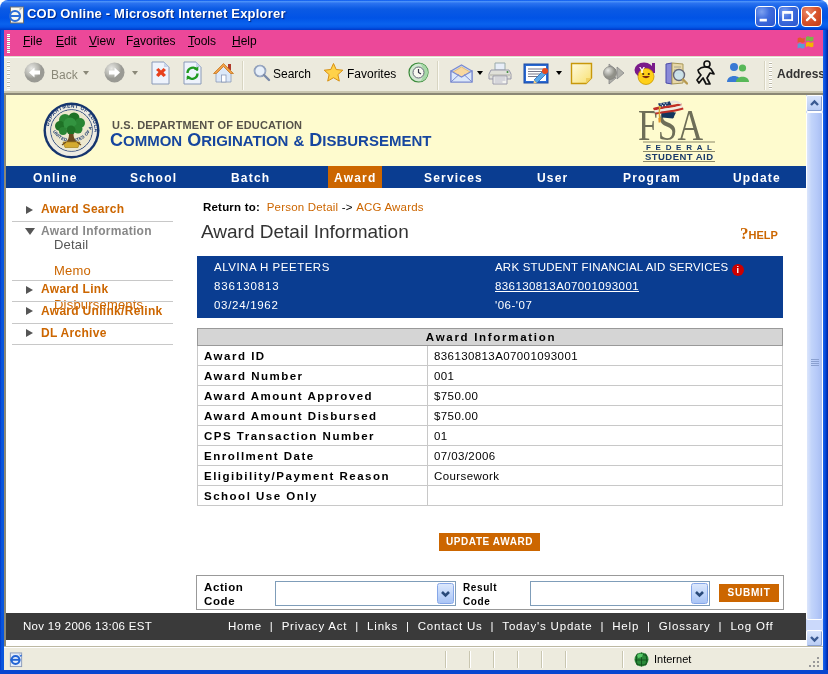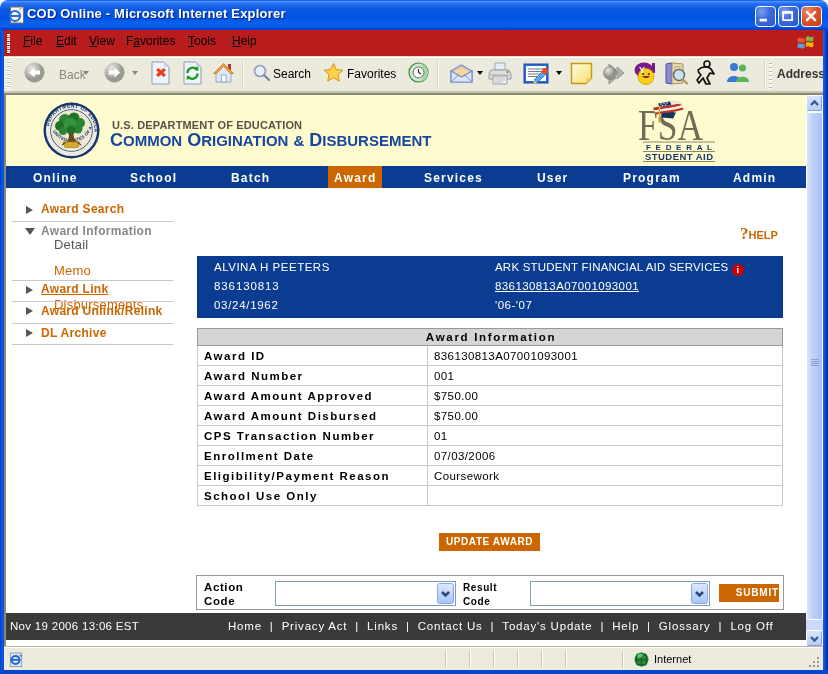--- a/index.html
+++ b/index.html
@@ -11,21 +11,21 @@
 #titlebar { position:absolute; left:0; top:0; width:828px; height:30px;
   background:linear-gradient(180deg,#0050ee 0%,#4a90f8 5%,#2a72f0 11%,#0b5ae4 30%,#0153e6 60%,#0a62ee 80%,#0558e8 90%,#0038c8 100%);
   border-radius:8px 8px 0 0; }
 #titlebar .ticon { position:absolute; left:7px; top:6px; width:18px; height:18px; }
 #titlebar .ttext { position:absolute; left:27px; top:6px; color:#fff; font-weight:bold; font-size:13px; text-shadow:1px 1px 1px #00227a; letter-spacing:0.2px;}
 .wbtn { position:absolute; top:6px; width:21px; height:21px; border-radius:4px; border:1px solid #fff; color:#fff; }
 #btn-min { left:755px; background:radial-gradient(circle at 30% 25%,#7da1f0 0%,#3e6cde 40%,#2a55cc 100%); }
 #btn-max { left:778px; background:radial-gradient(circle at 30% 25%,#7da1f0 0%,#3e6cde 40%,#2a55cc 100%); }
 #btn-close { left:801px; background:radial-gradient(circle at 30% 25%,#eb8a6a 0%,#d9552e 45%,#c23a16 100%); }
 
-#menubar { position:absolute; left:4px; top:30px; width:820px; height:27px; background:#b91c1c; border-bottom:1px solid #e0ddc8;}
+#menubar { position:absolute; left:4px; top:30px; width:820px; height:27px; background:#ec4899; border-bottom:1px solid #e0ddc8;}
 #menubar .mi { position:absolute; top:4px; font-size:12px; color:#000; }
 #winlogo { position:absolute; right:8px; top:2px; width:21px; height:21px; }
 
 #toolbar { position:absolute; left:4px; top:58px; width:820px; height:35px; background:#eceadd; }
 #toolbar-edge { position:absolute; left:4px; top:91px; width:820px; height:2px; background:#c9c6b0; }
 #toolbar-edge2 { position:absolute; left:4px; top:93px; width:820px; height:2px; background:#8a8775; }
 .tsep { position:absolute; top:3px; width:2px; height:29px; border-left:1px solid #d8d5c2; border-right:1px solid #fbfaf4; }
 .grip { position:absolute; width:3px; background:repeating-linear-gradient(180deg,#fff 0 1px,#b8b5a2 1px 2px,#fff 2px 3px,transparent 3px 4px); }
 .tlabel { position:absolute; font-size:12px; color:#8a8878; }
 .darr { position:absolute; width:0; height:0; border-left:3.5px solid transparent; border-right:3.5px solid transparent; border-top:4px solid #8a8878; }
@@ -112,21 +112,21 @@
     <circle cx="10.5" cy="10.5" r="10" fill="url(#gb)"></circle>
     <defs>
         <radialGradient id="gb" cx="0.35" cy="0.3">
           <stop offset="0" stop-color="#e8e8e4"></stop>
           <stop offset="0.7" stop-color="#b8b8b2"></stop>
           <stop offset="1" stop-color="#9a9a94"></stop>
         </radialGradient>
       </defs>
     <path d="M5 10.5 L10.5 5.5 L10.5 8.5 L16 8.5 L16 12.5 L10.5 12.5 L10.5 15.5 Z" fill="#fff"></path>
   </svg>
-  <div class="tlabel" style="left:47px;top:10px;margin-left:8px;">Back</div>
+  <div class="tlabel" style="left:47px;top:10px;">Back</div>
   <div class="darr" style="left:79px;top:13px;"></div>
 
   <svg class="abs" style="left:100px;top:4px" width="21" height="21" viewBox="0 0 21 21">
     <circle cx="10.5" cy="10.5" r="10" fill="url(#gf)"></circle>
     <defs>
         <radialGradient id="gf" cx="0.35" cy="0.3">
           <stop offset="0" stop-color="#e8e8e4"></stop>
           <stop offset="0.7" stop-color="#b8b8b2"></stop>
           <stop offset="1" stop-color="#9a9a94"></stop>
         </radialGradient>
@@ -322,42 +322,44 @@
   </div>
   <div id="navbar">
     <span class="navitem" style="left:27px">Online</span>
     <span class="navitem" style="left:124px">School</span>
     <span class="navitem" style="left:225px">Batch</span>
     <div class="abs" style="left:322px;top:0;width:54px;height:22px;background:#cc6600;"></div>
     <span class="navitem" style="left:328px">Award</span>
     <span class="navitem" style="left:418px">Services</span>
     <span class="navitem" style="left:531px">User</span>
     <span class="navitem" style="left:617px">Program</span>
-    <span class="navitem" style="left:727px">Admin</span>
+    <span class="navitem" style="left:727px">Update</span>
   </div>
 
   <div class="side-arrow" style="left:20px;top:111px;"></div>
   <div class="side-item" style="left:35px;top:107px;">Award Search</div>
   <div class="side-sep" style="top:126px;"></div>
   <div class="side-arrow down" style="left:19px;top:133px;"></div>
   <div class="side-item" style="left:35px;top:129px;color:#888;">Award Information</div>
   <div class="side-sub" style="left:48px;top:142px;color:#555;">Detail</div>
   <div class="side-sub" style="left:48px;top:156px;color:#cc6600;margin-top:46px;">Disbursements</div>
   <div class="side-sub" style="left:48px;top:168px;color:#cc6600;">Memo</div>
   <div class="side-sep" style="top:185px;"></div>
   <div class="side-arrow" style="left:20px;top:191px;"></div>
-  <div class="side-item" style="left:35px;top:187px;text-decoration:underline;">Award Link</div>
+  <div class="side-item" style="left:35px;top:187px;">Award Link</div>
   <div class="side-sep" style="top:206px;"></div>
   <div class="side-arrow" style="left:20px;top:212px;"></div>
   <div class="side-item" style="left:35px;top:209px;">Award Unlink/Relink</div>
   <div class="side-sep" style="top:228px;"></div>
   <div class="side-arrow" style="left:20px;top:234px;"></div>
   <div class="side-item" style="left:35px;top:231px;">DL Archive</div>
   <div class="side-sep" style="top:249px;"></div>
 
+  <div class="abs" style="left:197px;top:106px;font-size:11.5px;font-weight:bold;letter-spacing:0.2px;">Return to:&nbsp; <span class="olink" style="font-weight:normal">Person Detail</span> <span style="font-weight:normal">-&gt;</span> <span class="olink" style="font-weight:normal">ACG Awards</span></div>
+  <div class="abs" style="left:195px;top:126px;font-size:19px;color:#333;letter-spacing:0px;">Award Detail Information</div>
   <div class="abs" style="left:734px;top:129px;font-size:11px;font-weight:bold;color:#cc6600;"><span style="font-size:17px;font-family:'Liberation Serif',serif;">?</span>HELP</div>
 
   <div id="bluebox">
     <div class="abs" style="left:17px;top:5px;letter-spacing:0.5px;">ALVINA H PEETERS</div>
     <div class="abs" style="left:17px;top:24px;letter-spacing:0.9px;">836130813</div>
     <div class="abs" style="left:17px;top:43px;letter-spacing:0.7px;">03/24/1962</div>
     <div class="abs" style="left:298px;top:5px;">ARK STUDENT FINANCIAL AID SERVICES&nbsp;<span style="display:inline-block;width:12px;height:12px;background:#cc0000;border-radius:50%;color:#fff;text-align:center;font-size:9px;line-height:12px;font-weight:bold;vertical-align:-2px;">i</span></div>
     <div class="abs" style="left:298px;top:24px;text-decoration:underline;letter-spacing:0.4px;">836130813A07001093001</div>
     <div class="abs" style="left:298px;top:43px;letter-spacing:0.5px;">'06-'07</div>
   </div>
@@ -414,25 +416,25 @@
       </div>
     </div>
     <div class="abs" style="left:266px;top:5px;font-size:10px;font-weight:bold;line-height:13.5px;letter-spacing:0.6px;">Result<br>Code</div>
     <div class="abs" style="left:333px;top:5px;width:180px;height:25px;border:1px solid #7f9db9;background:#fff;">
       <div class="abs" style="right:1px;top:1px;width:17px;height:21px;background:linear-gradient(180deg,#dce8fc 0%,#c2d7fb 50%,#a9c4f5 100%);border:1px solid #86a7e8;border-radius:2.5px;">
         <svg width="15" height="19" viewBox="0 0 15 19">
             <path d="M4 8 L7.5 11.5 L11 8" fill="none" stroke="#2a4a7a" stroke-width="2.6"></path>
           </svg>
       </div>
     </div>
-    <div class="abs" style="left:522px;top:8px;width:60px;height:18px;background:#cc6600;color:#fff;font-size:10px;font-weight:bold;text-align:right;line-height:18px;letter-spacing:0.8px;">SUBMIT</div>
+    <div class="abs" style="left:522px;top:8px;width:60px;height:18px;background:#cc6600;color:#fff;font-size:10px;font-weight:bold;text-align:center;line-height:18px;letter-spacing:0.8px;">SUBMIT</div>
   </div>
 
   <div id="footerbar">
-    <div class="abs" style="left:4px;top:7px;letter-spacing:0.3px;">Nov 19 2006 13:06 EST</div>
+    <div class="abs" style="left:17px;top:7px;letter-spacing:0.3px;">Nov 19 2006 13:06 EST</div>
     <div class="abs" style="left:222px;top:7px;letter-spacing:0.8px;">Home&nbsp;&nbsp;|&nbsp;&nbsp;Privacy Act&nbsp;&nbsp;|&nbsp;&nbsp;Links&nbsp;&nbsp;|&nbsp;&nbsp;Contact Us&nbsp;&nbsp;|&nbsp;&nbsp;Today's Update&nbsp;&nbsp;|&nbsp;&nbsp;Help&nbsp;&nbsp;|&nbsp;&nbsp;Glossary&nbsp;&nbsp;|&nbsp;&nbsp;Log Off</div>
   </div>
 </div>
 
 <div id="scrollbar">
   <div class="abs" style="left:0;top:0;width:17px;height:17px;background:linear-gradient(180deg,#d8e4fc,#b8ccf4);border:1px solid #fff;border-radius:2px;box-shadow:inset -1px -1px 0 #8aa0d0;">
     <svg width="15" height="15" viewBox="0 0 15 15">
         <path d="M4 9 L7.5 5.5 L11 9" fill="none" stroke="#3a5a92" stroke-width="2.4"></path>
       </svg>
   </div>

